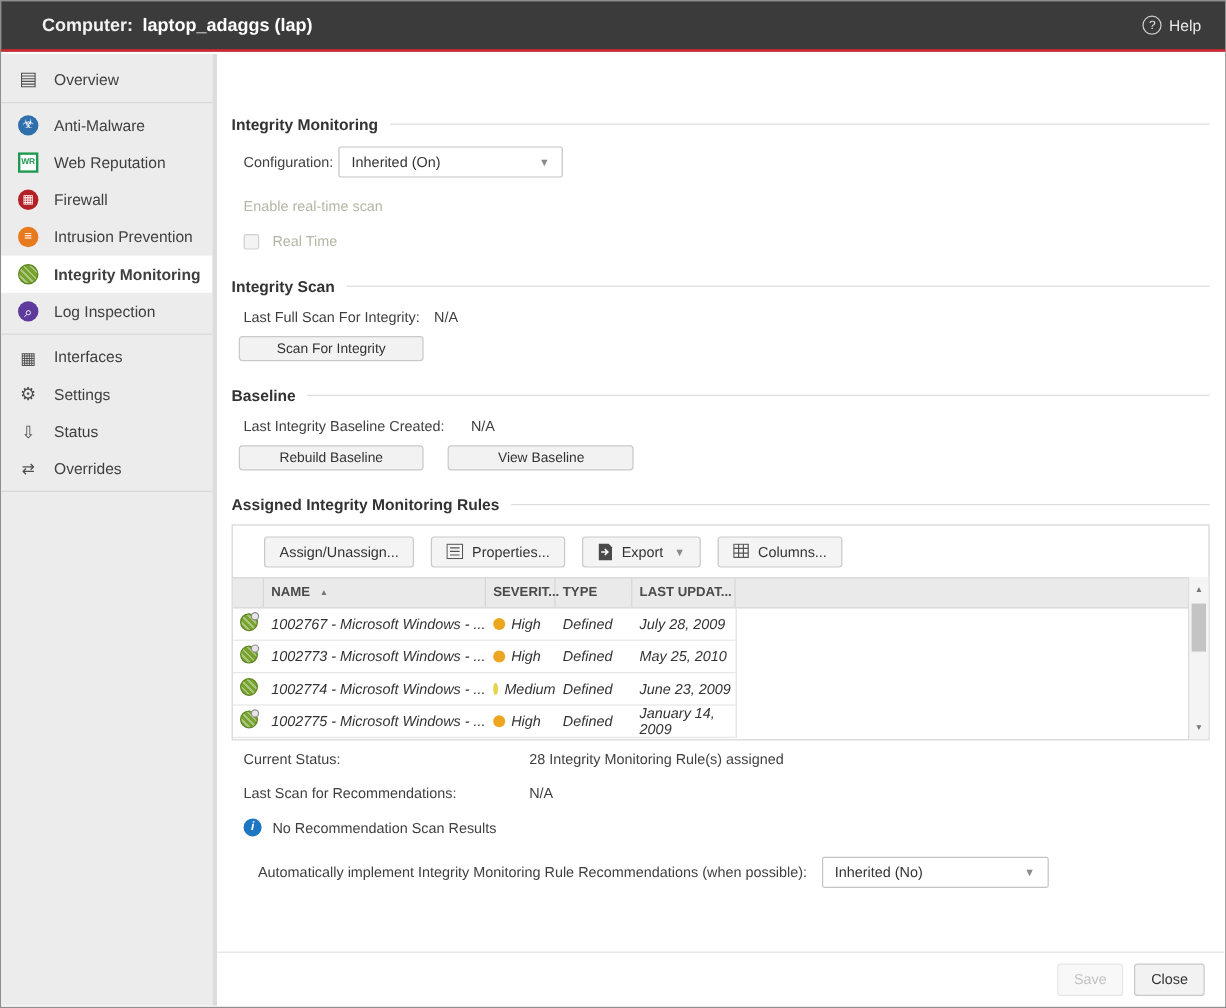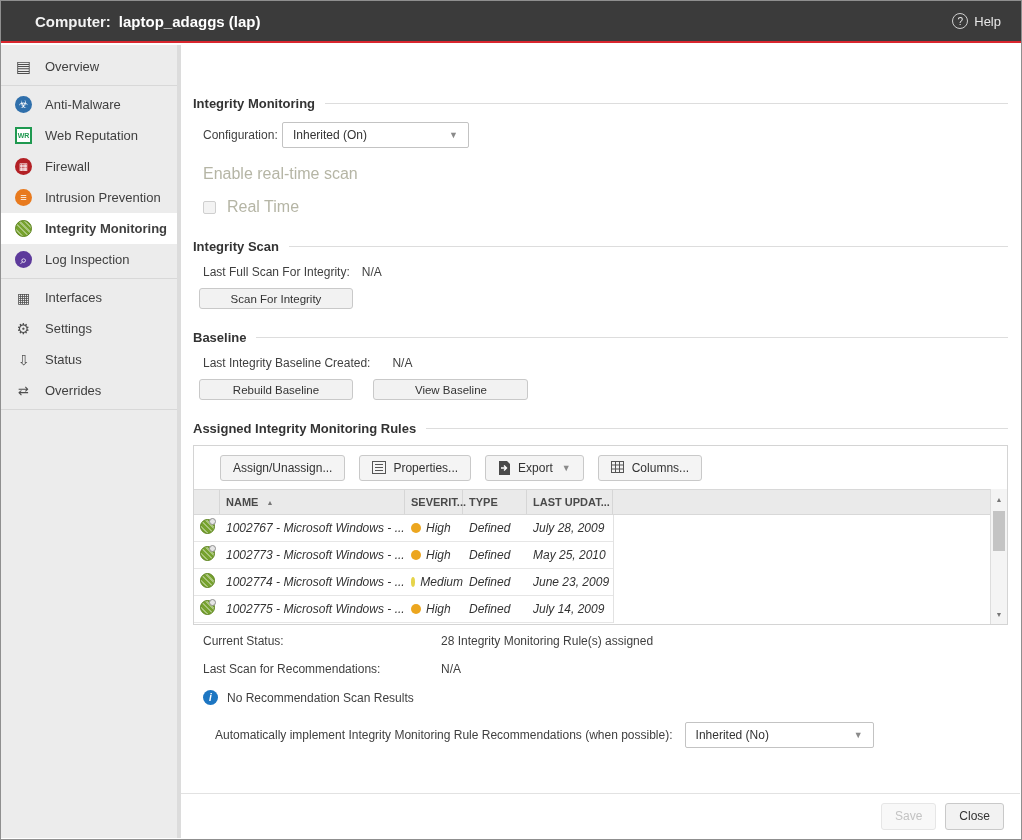--- a/index.html
+++ b/index.html
@@ -60,21 +60,21 @@
   .indent { margin-left:10px; }
   .flabel { width:79px; flex:0 0 79px; }
   .wlabel { width:238px; flex:0 0 238px; }
   .dropdown { height:26px; border:1px solid #c3c3c3; border-radius:2px; background:#fff; display:flex;
               align-items:center; padding:0 10px; font-size:12px; color:#333; cursor:pointer; }
   .dropdown .caret { margin-left:auto; color:#8a8a8a; font-size:9px; }
   .dd-config { width:187px; }
   .dd-auto { width:189px; margin-left:12px; }
   .dot { border-radius:50%; display:inline-block; }
   .state-dot { width:11px; height:11px; }
-  .muted { color:#b5b5a5; font-size:16px; }
+  .muted { color:#b5b5a5; font-size:12px; }
   .checkbox { width:13px; height:13px; border:1px solid #cfcfcf; background:#f3f3f3; border-radius:2px; display:inline-block; }
 
   .btn { height:21px; border:1px solid #c9c9c9; background:#f2f2f2; border-radius:3px; font-size:11.5px;
          color:#333; display:inline-flex; align-items:center; justify-content:center; cursor:pointer;
          font-family:inherit; }
   .btn.disabled { background:#f8f8f8; border-color:#e6e6e6; color:#c3c3c3; cursor:default; }
 
   
   .panel { margin-top:9px; height:180px; border:1px solid #d4d4d4; position:relative; background:#fff; }
   .toolbar { height:43px; display:flex; align-items:center; padding-left:26px; gap:14px; }
@@ -308,21 +308,21 @@
               <span class="cell c-upd">June 23, 2009</span>
             </div>
             <div class="trow">
               <span class="cell c-icon"><span class="rule-ball"><span class="badge"></span></span></span>
               <span class="cell c-name">1002775 - Microsoft Windows - ...</span>
               <span class="cell c-sev" style="display: flex; align-items: center;">
                 <span class="dot sev-dot" style="background: rgb(236, 166, 31);"></span>
                 <span>High</span>
               </span>
               <span class="cell c-type">Defined</span>
-              <span class="cell c-upd">July 14, 2009</span>
+              <span class="cell c-upd">January 14, 2009</span>
             </div>
           </div>
         <div class="vscroll">
           <span class="arrow up">▲</span>
           <span class="thumb"></span>
           <span class="arrow down">▼</span>
         </div>
       </div>
 
       

